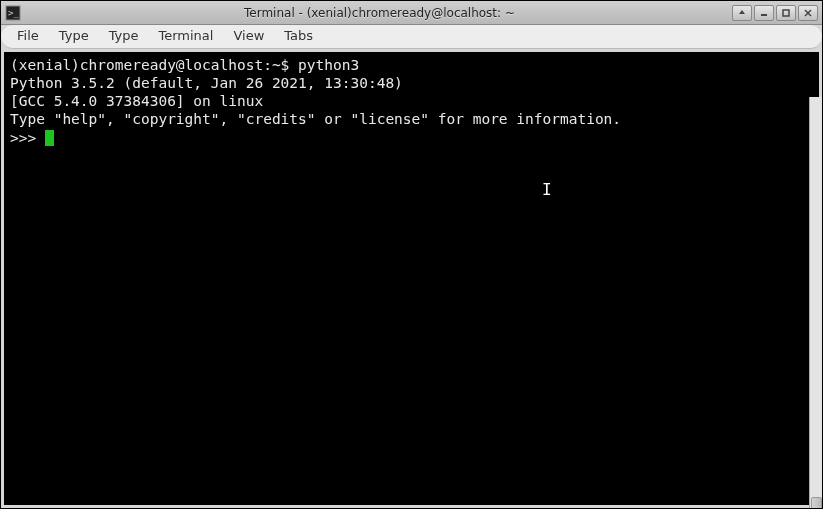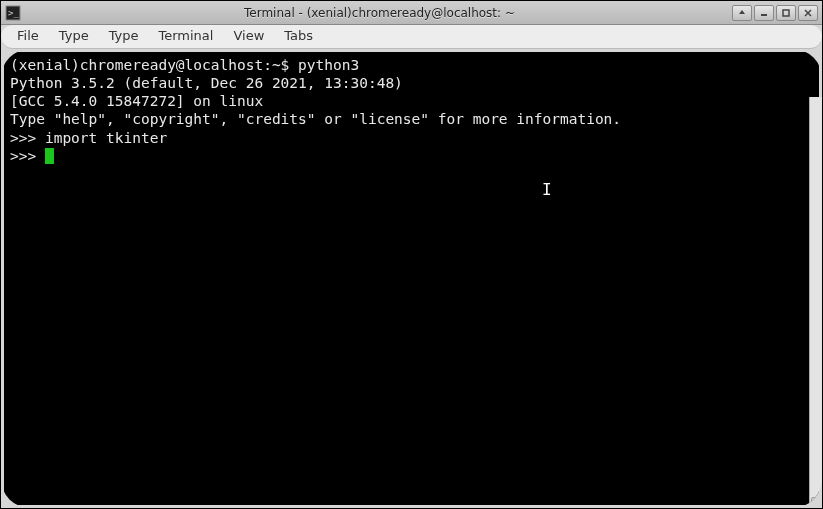--- a/index.html
+++ b/index.html
@@ -120,21 +120,20 @@
       left: 1px;
       background: linear-gradient(to right, #d4d4d4, #b8b8b8);
       border: 1px solid #999;
       border-radius: 2px;
     }
     .content-row {
       display: flex;
       flex: 1;
       position: relative;
       overflow: hidden;
-      border-radius: 29px;
     }
   </style>
 </head>
 <body>
 
 <div class="window">
   <div class="titlebar">
     <span class="titlebar-icon">
       <svg width="16" height="16" viewBox="0 0 16 16">
         <rect x="1" y="1" width="14" height="14" fill="#222" stroke="#888"></rect>
@@ -171,24 +170,23 @@
     <div class="menu-item"><span>Type</span></div>
     <div class="menu-item"><span>Type</span></div>
     <div class="menu-item"><span>Terminal</span></div>
     <div class="menu-item"><span>View</span></div>
     <div class="menu-item"><span>Tabs</span></div>
   </div>
 
   <div class="content-row">
     <div class="terminal-area">
       <div class="terminal-line">(xenial)chromeready@localhost:~$ python3</div>
-      <div class="terminal-line">Python 3.5.2 (default, Dec 26 2021, 13:30:48)</div>
-      <div class="terminal-line">[GCC 5.4.0 15847272] on linux</div>
+      <div class="terminal-line">Python 3.5.2 (default, Jan 26 2021, 13:30:48)</div>
+      <div class="terminal-line">[GCC 5.4.0 37384306] on linux</div>
       <div class="terminal-line">Type "help", "copyright", "credits" or "license" for more information.</div>
-      <div class="terminal-line">&gt;&gt;&gt; import tkinter</div>
       <div class="terminal-line"><span>&gt;&gt;&gt; </span><span class="cursor-block"></span></div>
       <div class="ibeam-cursor" style="left:538px; top:128px;">I</div>
     </div>
     <div class="scrollbar-area">
       <div class="scrollbar-thumb" style="top:400px; height:55px;"></div>
     </div>
   </div>
 </div>
 
 </body></html>

